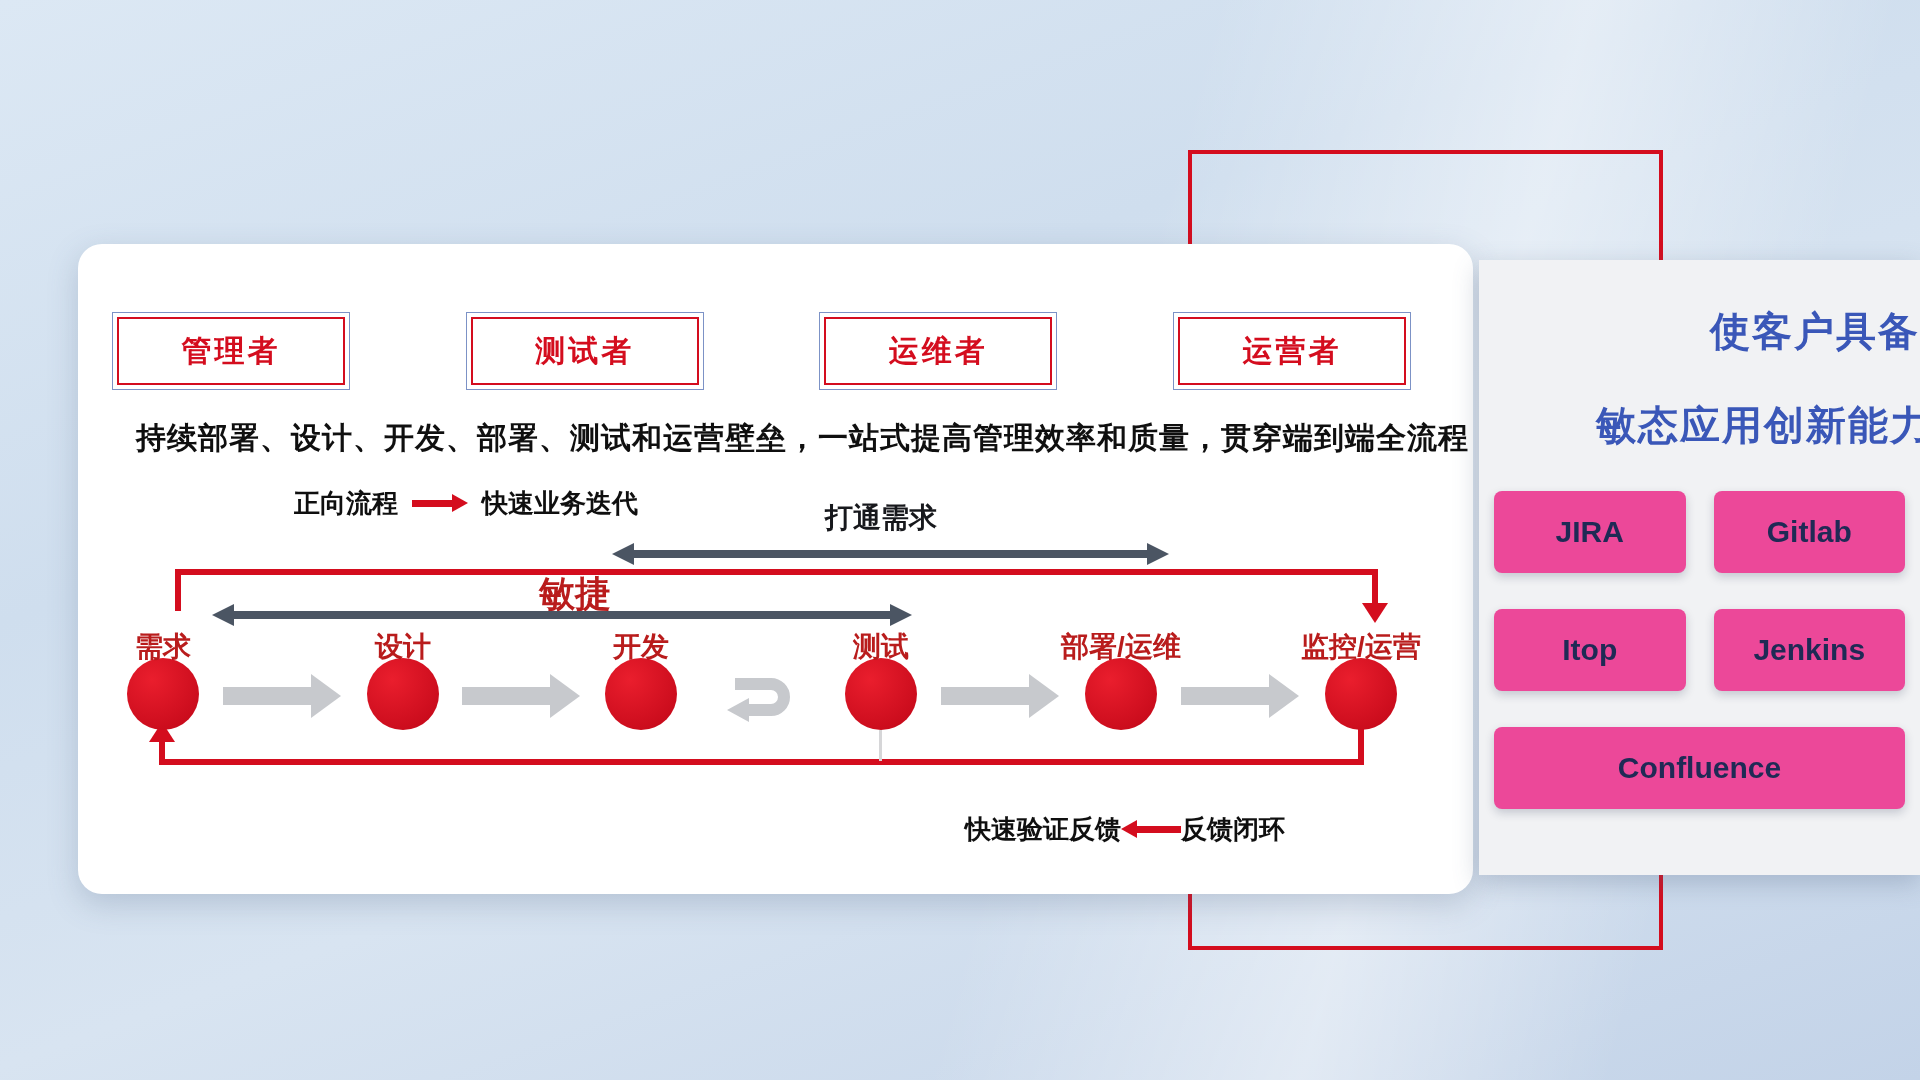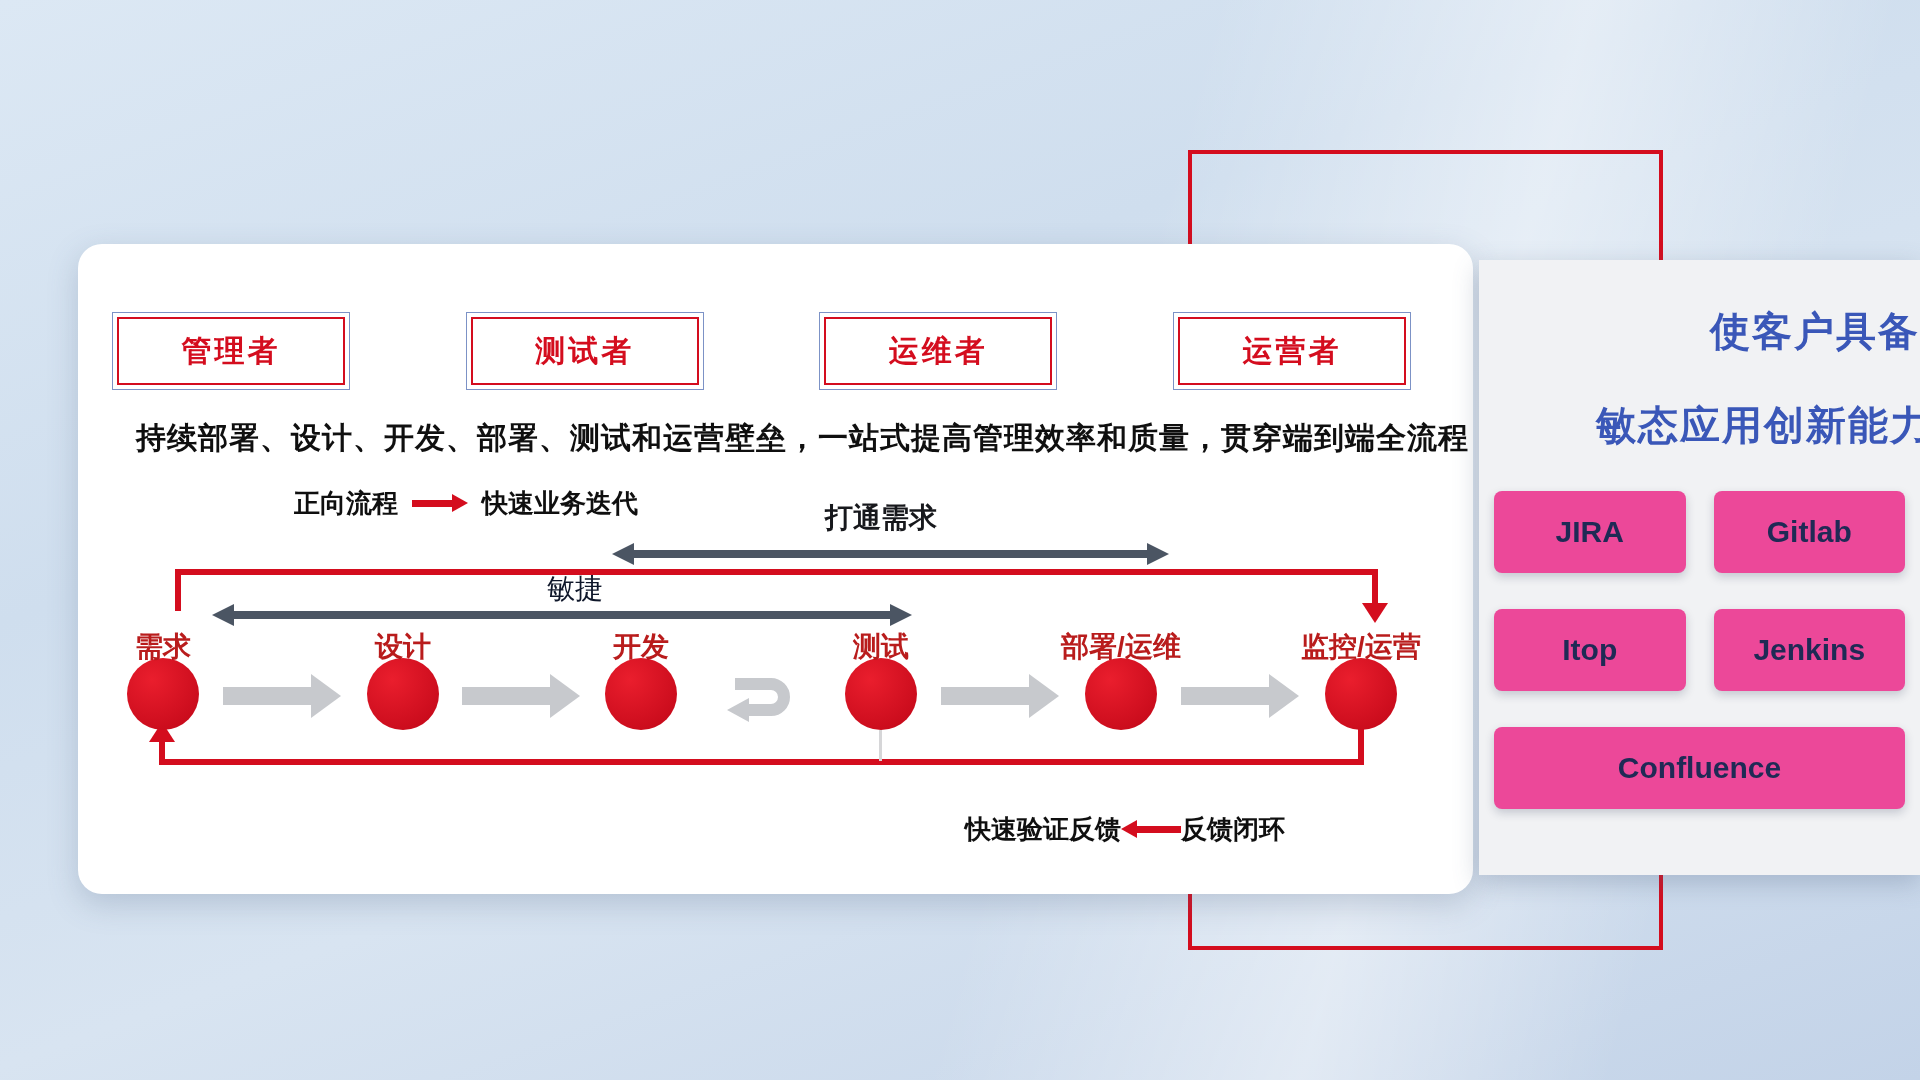--- a/index.html
+++ b/index.html
@@ -56,21 +56,21 @@
     color:#0f0f0f;font-weight:bold;font-size:26px;
   }
   .arrow-right-red{display:inline-flex;align-items:center;}
   .arrow-right-red .bar{width:40px;height:7px;background:var(--red);}
   .arrow-right-red .head{width:0;height:0;border-top:9px solid transparent;border-bottom:9px solid transparent;border-left:16px solid var(--red);}
   .arrow-left-red{display:inline-flex;align-items:center;}
   .arrow-left-red .head{width:0;height:0;border-top:9px solid transparent;border-bottom:9px solid transparent;border-right:16px solid var(--red);}
   .arrow-left-red .bar{width:44px;height:7px;background:var(--red);}
 
   .deploy-label{position:absolute;left:703px;top:255px;width:200px;text-align:center;font-weight:bold;font-size:28px;color:#17181c;}
-  .agile-label{position:absolute;left:447px;top:326px;width:100px;text-align:center;font-weight:normal;font-size:28px;color:#0f172a;}
+  .agile-label{position:absolute;left:447px;top:326px;width:100px;text-align:center;font-weight:bold;font-size:36px;color:#b91c1c;}
 
   .darrow{position:absolute;height:24px;display:flex;align-items:center;}
   .darrow .head-l{width:0;height:0;border-top:11px solid transparent;border-bottom:11px solid transparent;border-right:22px solid var(--dark);}
   .darrow .bar{flex:1;height:8px;background:var(--dark);}
   .darrow .head-r{width:0;height:0;border-top:11px solid transparent;border-bottom:11px solid transparent;border-left:22px solid var(--dark);}
   .deploy-arrow{left:534px;top:298px;width:557px;}
   .agile-arrow{left:134px;top:359px;width:700px;}
 
   
   .rl{position:absolute;background:var(--red);}

